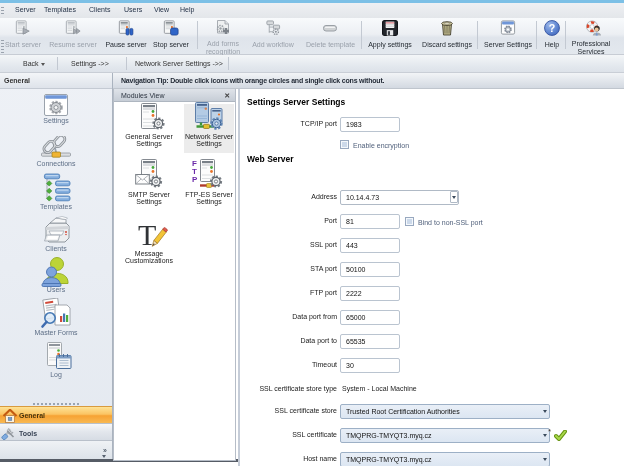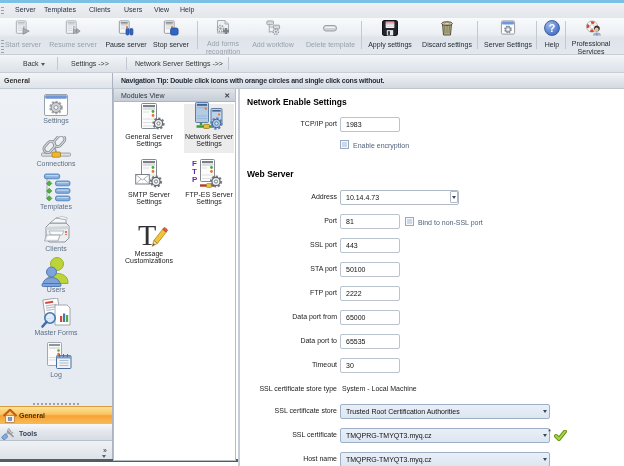--- a/index.html
+++ b/index.html
@@ -443,28 +443,28 @@
       </svg>
     <div class="mlab" style="left:8px;top:44px;width:54px">General Server<br>Settings</div>
     <div class="mlab" style="left:68px;top:44px;width:54px">Network Server<br>Settings</div>
     <div class="mlab" style="left:8px;top:102px;width:54px">SMTP Server<br>Settings</div>
     <div class="mlab" style="left:68px;top:102px;width:54px">FTP-ES Server<br>Settings</div>
     <div class="mlab" style="left:8px;top:161px;width:54px">Message<br>Customizations</div>
   </div>
   <div class="abs" id="vline"></div>
   <div class="abs" style="left:620px;top:89px;width:2px;height:377px;background:#e2e9f2"></div>
   <div class="abs" id="form">
-    <div class="h1" style="top:8px">Network Enable Settings</div>
+    <div class="h1" style="top:8px">Settings Server Settings</div>
     <div class="flab" style="top:31px">TCP/IP port</div>
     <div class="fin" style="top:28px">1983</div>
     <span class="chk" style="left:100px;top:51px">
         <i></i>
       </span>
     <span class="clab" style="left:113px;top:53px">Enable encryption</span>
-    <div class="h1" style="top:80px">Web Server</div>
+    <div class="h1" style="top:65px">Web Server</div>
     <div class="flab" style="top:104px">Address</div>
     <div class="fcombo" style="top:101px;width:119px;background:#fff;border-color:#b0bac6">10.14.4.73</div>
     <span style="position:absolute;left:210px;top:102px;width:8px;height:12px;border:1px solid #b0bac6;border-radius:1px;background:#fff"></span>
     <span class="arr" style="left:212px;top:107px"></span>
     <div class="flab" style="top:128px">Port</div>
     <div class="fin" style="top:125px">81</div>
     <span class="chk" style="left:165px;top:128px">
         <i></i>
       </span>
     <span class="clab" style="left:178px;top:130px">Bind to non-SSL port</span>

